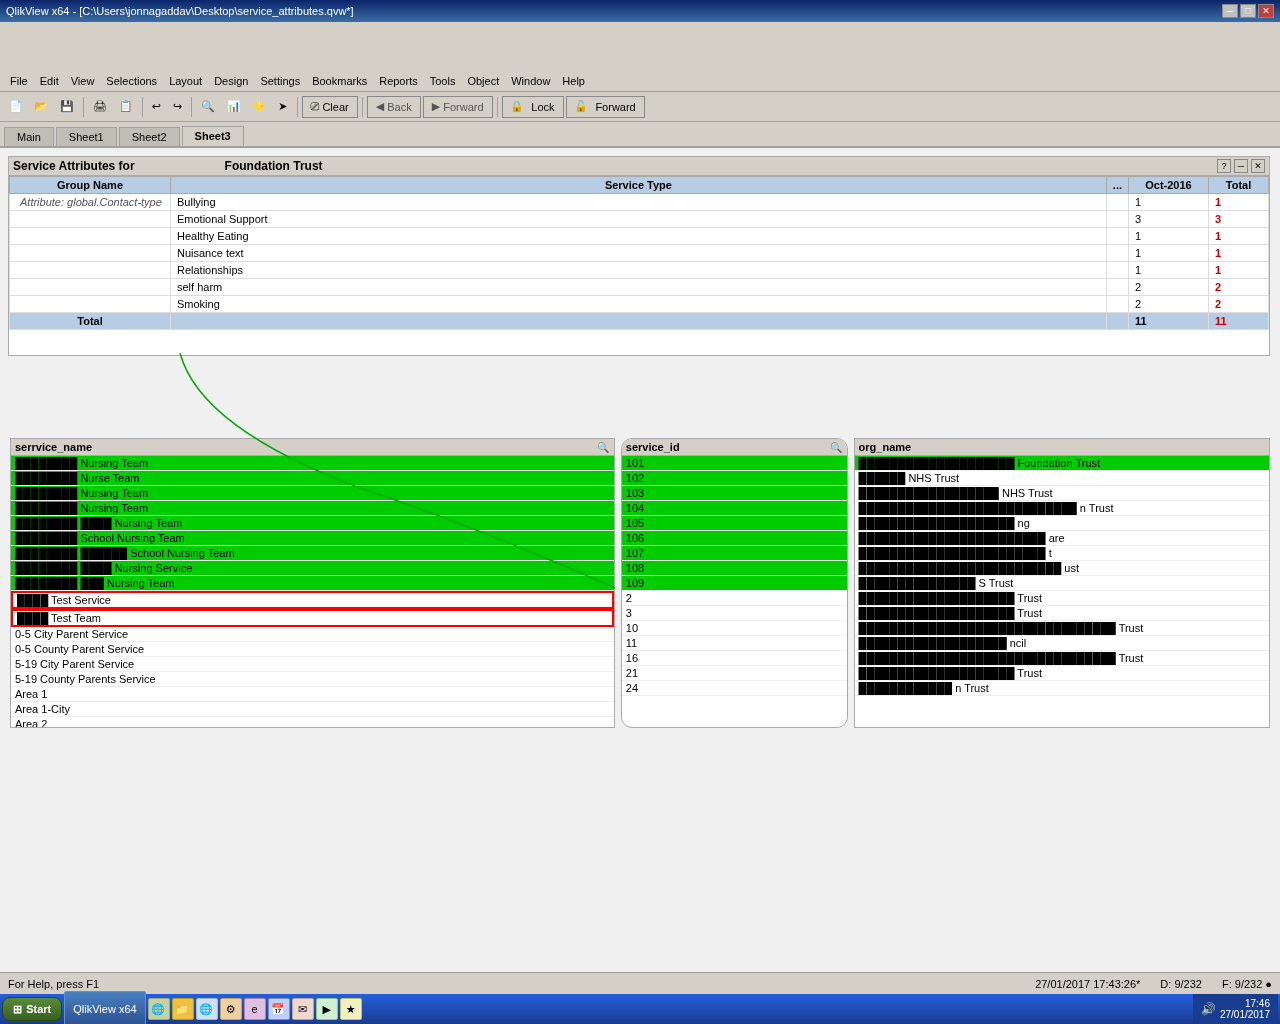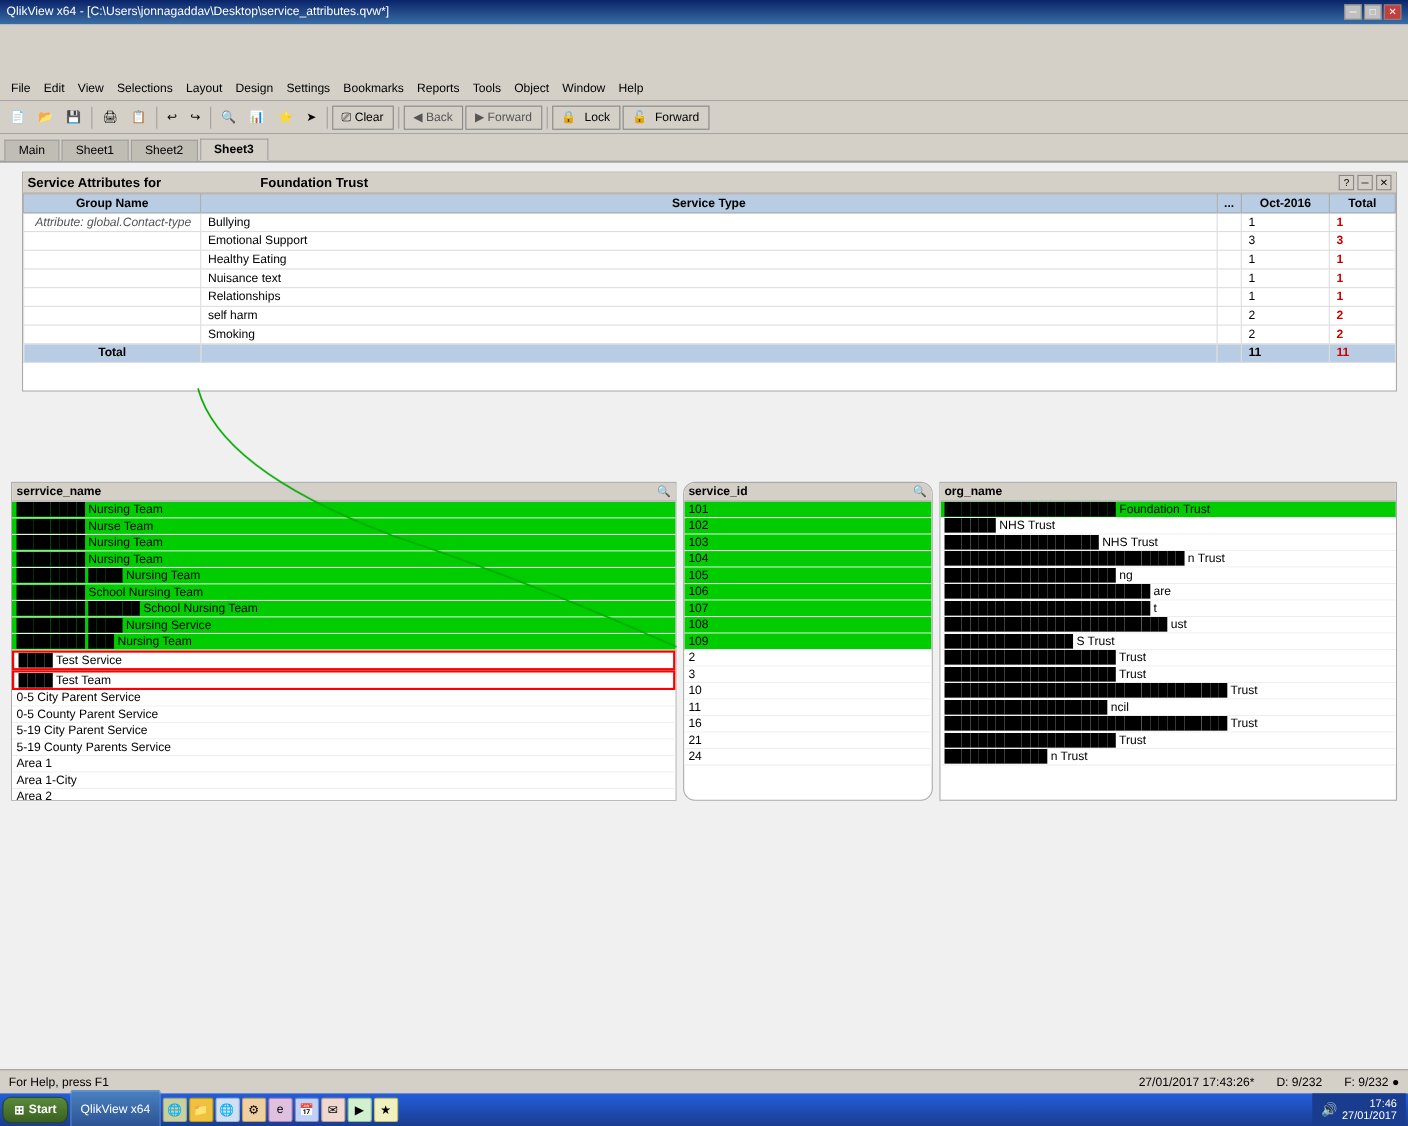--- a/index.html
+++ b/index.html
@@ -387,21 +387,21 @@
 
 <div id="tabbar">
   <div class="tab">Main</div>
   <div class="tab">Sheet1</div>
   <div class="tab">Sheet2</div>
   <div class="tab active">Sheet3</div>
 </div>
 
 <div id="content">
 
-  <div id="table-widget" style="position:absolute;top:8px;left:20px;right:10px;height:200px;background:white;border:1px solid #aaa;">
+  <div id="table-widget" style="position:absolute;top:8px;left:8px;right:10px;height:200px;background:white;border:1px solid #aaa;">
     <div class="table-title-bar">
       <span class="table-title" style="font-size:12px;">Service Attributes for &nbsp;&nbsp;&nbsp;&nbsp;&nbsp;&nbsp;&nbsp;&nbsp;&nbsp;&nbsp;&nbsp;&nbsp;&nbsp;&nbsp;&nbsp;&nbsp;&nbsp;&nbsp;&nbsp;&nbsp;&nbsp;&nbsp;&nbsp;&nbsp;&nbsp; Foundation Trust</span>
       <div class="table-controls">
         <div class="table-ctrl-btn">?</div>
         <div class="table-ctrl-btn">─</div>
         <div class="table-ctrl-btn">✕</div>
       </div>
     </div>
     <table class="data-table">
       <thead>

